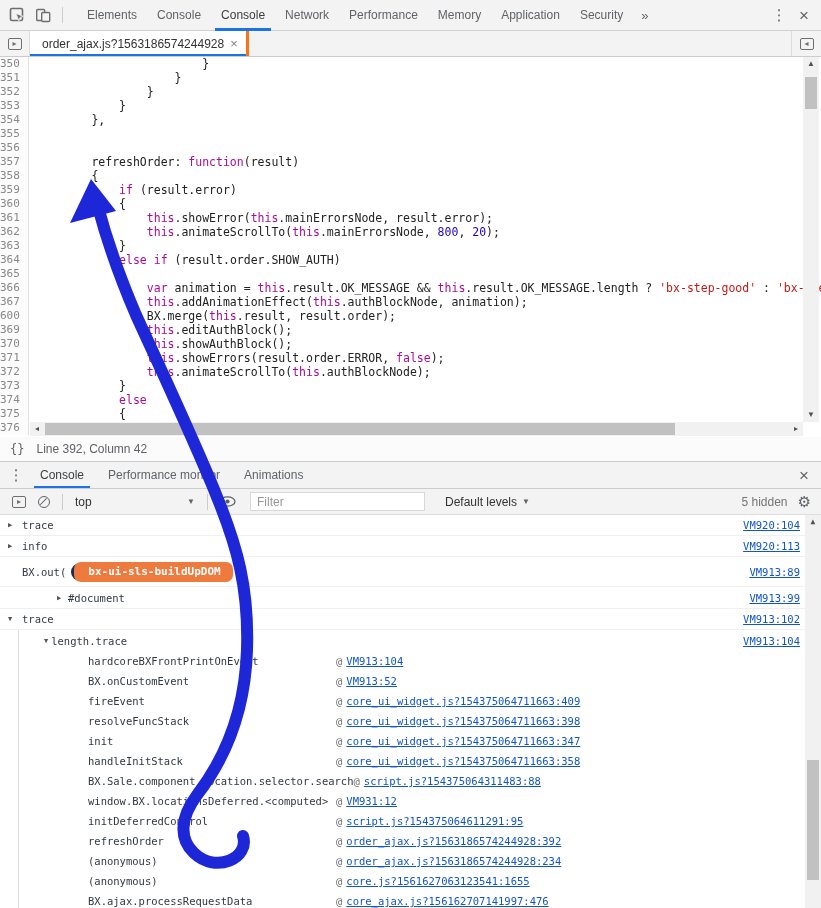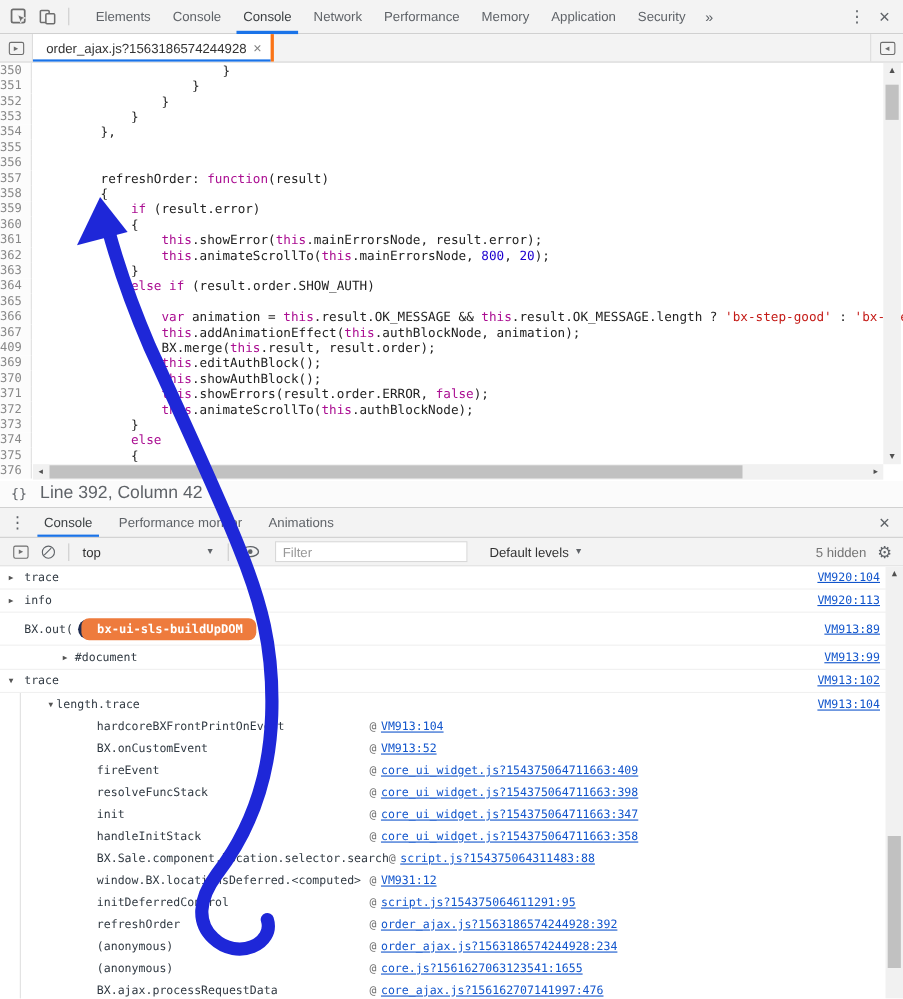--- a/index.html
+++ b/index.html
@@ -77,21 +77,21 @@
   .hscroll .arr { position:absolute; top:0; width:14px; height:14px; text-align:center; font-size:8px; color:#505050; line-height:14px; cursor:pointer; }
   .hscroll .arr.lf { left:0; } .hscroll .arr.rt { right:0; }
   .hscroll .thumb { position:absolute; top:1px; height:12px; left:15px; width:630px; background:#c1c1c1; cursor:pointer; }
 
   
   .status-bar {
     height:25px; background:#fbfbfb; border-bottom:1px solid #ccc;
     display:flex; align-items:center; padding:0 10px; gap:12px;
   }
   .braces { font-size:12px; color:#5f6368; font-family:"DejaVu Sans Mono", monospace; cursor:pointer; }
-  .status-text { font-size:16px; color:#5f6368; }
+  .status-text { font-size:12px; color:#5f6368; }
 
   
   .drawer-tabs {
     height:27px; background:#f3f3f3; border-bottom:1px solid #ccc;
     display:flex; align-items:stretch; padding:0 4px;
   }
   .drawer-tabs .kebab { align-self:center; }
   .drawer-tab {
     display:flex; align-items:center; padding:0 12px; font-size:12px; color:#5f6368;
     position:relative; cursor:pointer; white-space:nowrap;
@@ -265,21 +265,21 @@
         </div>
         <div class="code-row">
           <span class="ln">366</span>
           <pre class="cl"><span class="tok-p">                </span><span class="tok-k">var</span><span class="tok-p"> animation = </span><span class="tok-k">this</span><span class="tok-p">.result.OK_MESSAGE &amp;&amp; </span><span class="tok-k">this</span><span class="tok-p">.result.OK_MESSAGE.length ? </span><span class="tok-s">'bx-step-good'</span><span class="tok-p"> : </span><span class="tok-s">'bx-step-</span></pre>
         </div>
         <div class="code-row">
           <span class="ln">367</span>
           <pre class="cl"><span class="tok-p">                </span><span class="tok-k">this</span><span class="tok-p">.addAnimationEffect(</span><span class="tok-k">this</span><span class="tok-p">.authBlockNode, animation);</span></pre>
         </div>
         <div class="code-row">
-          <span class="ln">409</span>
+          <span class="ln">600</span>
           <pre class="cl"><span class="tok-p">                </span><span class="tok-p">BX.merge(</span><span class="tok-k">this</span><span class="tok-p">.result, result.order);</span></pre>
         </div>
         <div class="code-row">
           <span class="ln">369</span>
           <pre class="cl"><span class="tok-p">                </span><span class="tok-k">this</span><span class="tok-p">.editAuthBlock();</span></pre>
         </div>
         <div class="code-row">
           <span class="ln">370</span>
           <pre class="cl"><span class="tok-p">                </span><span class="tok-k">this</span><span class="tok-p">.showAuthBlock();</span></pre>
         </div>

